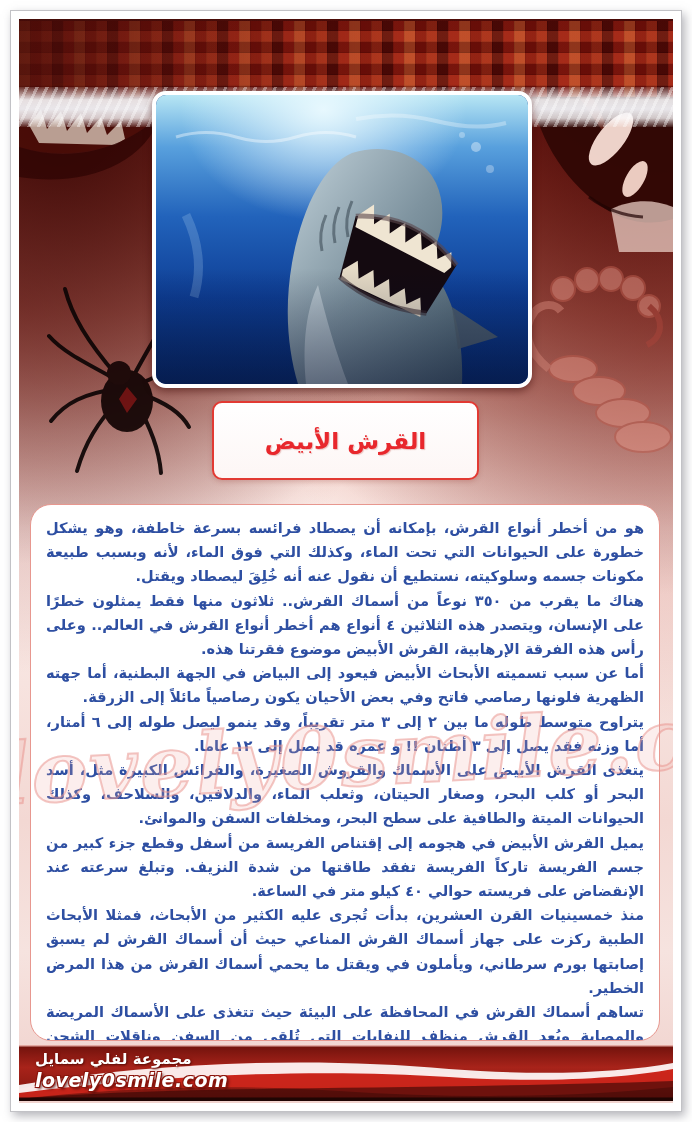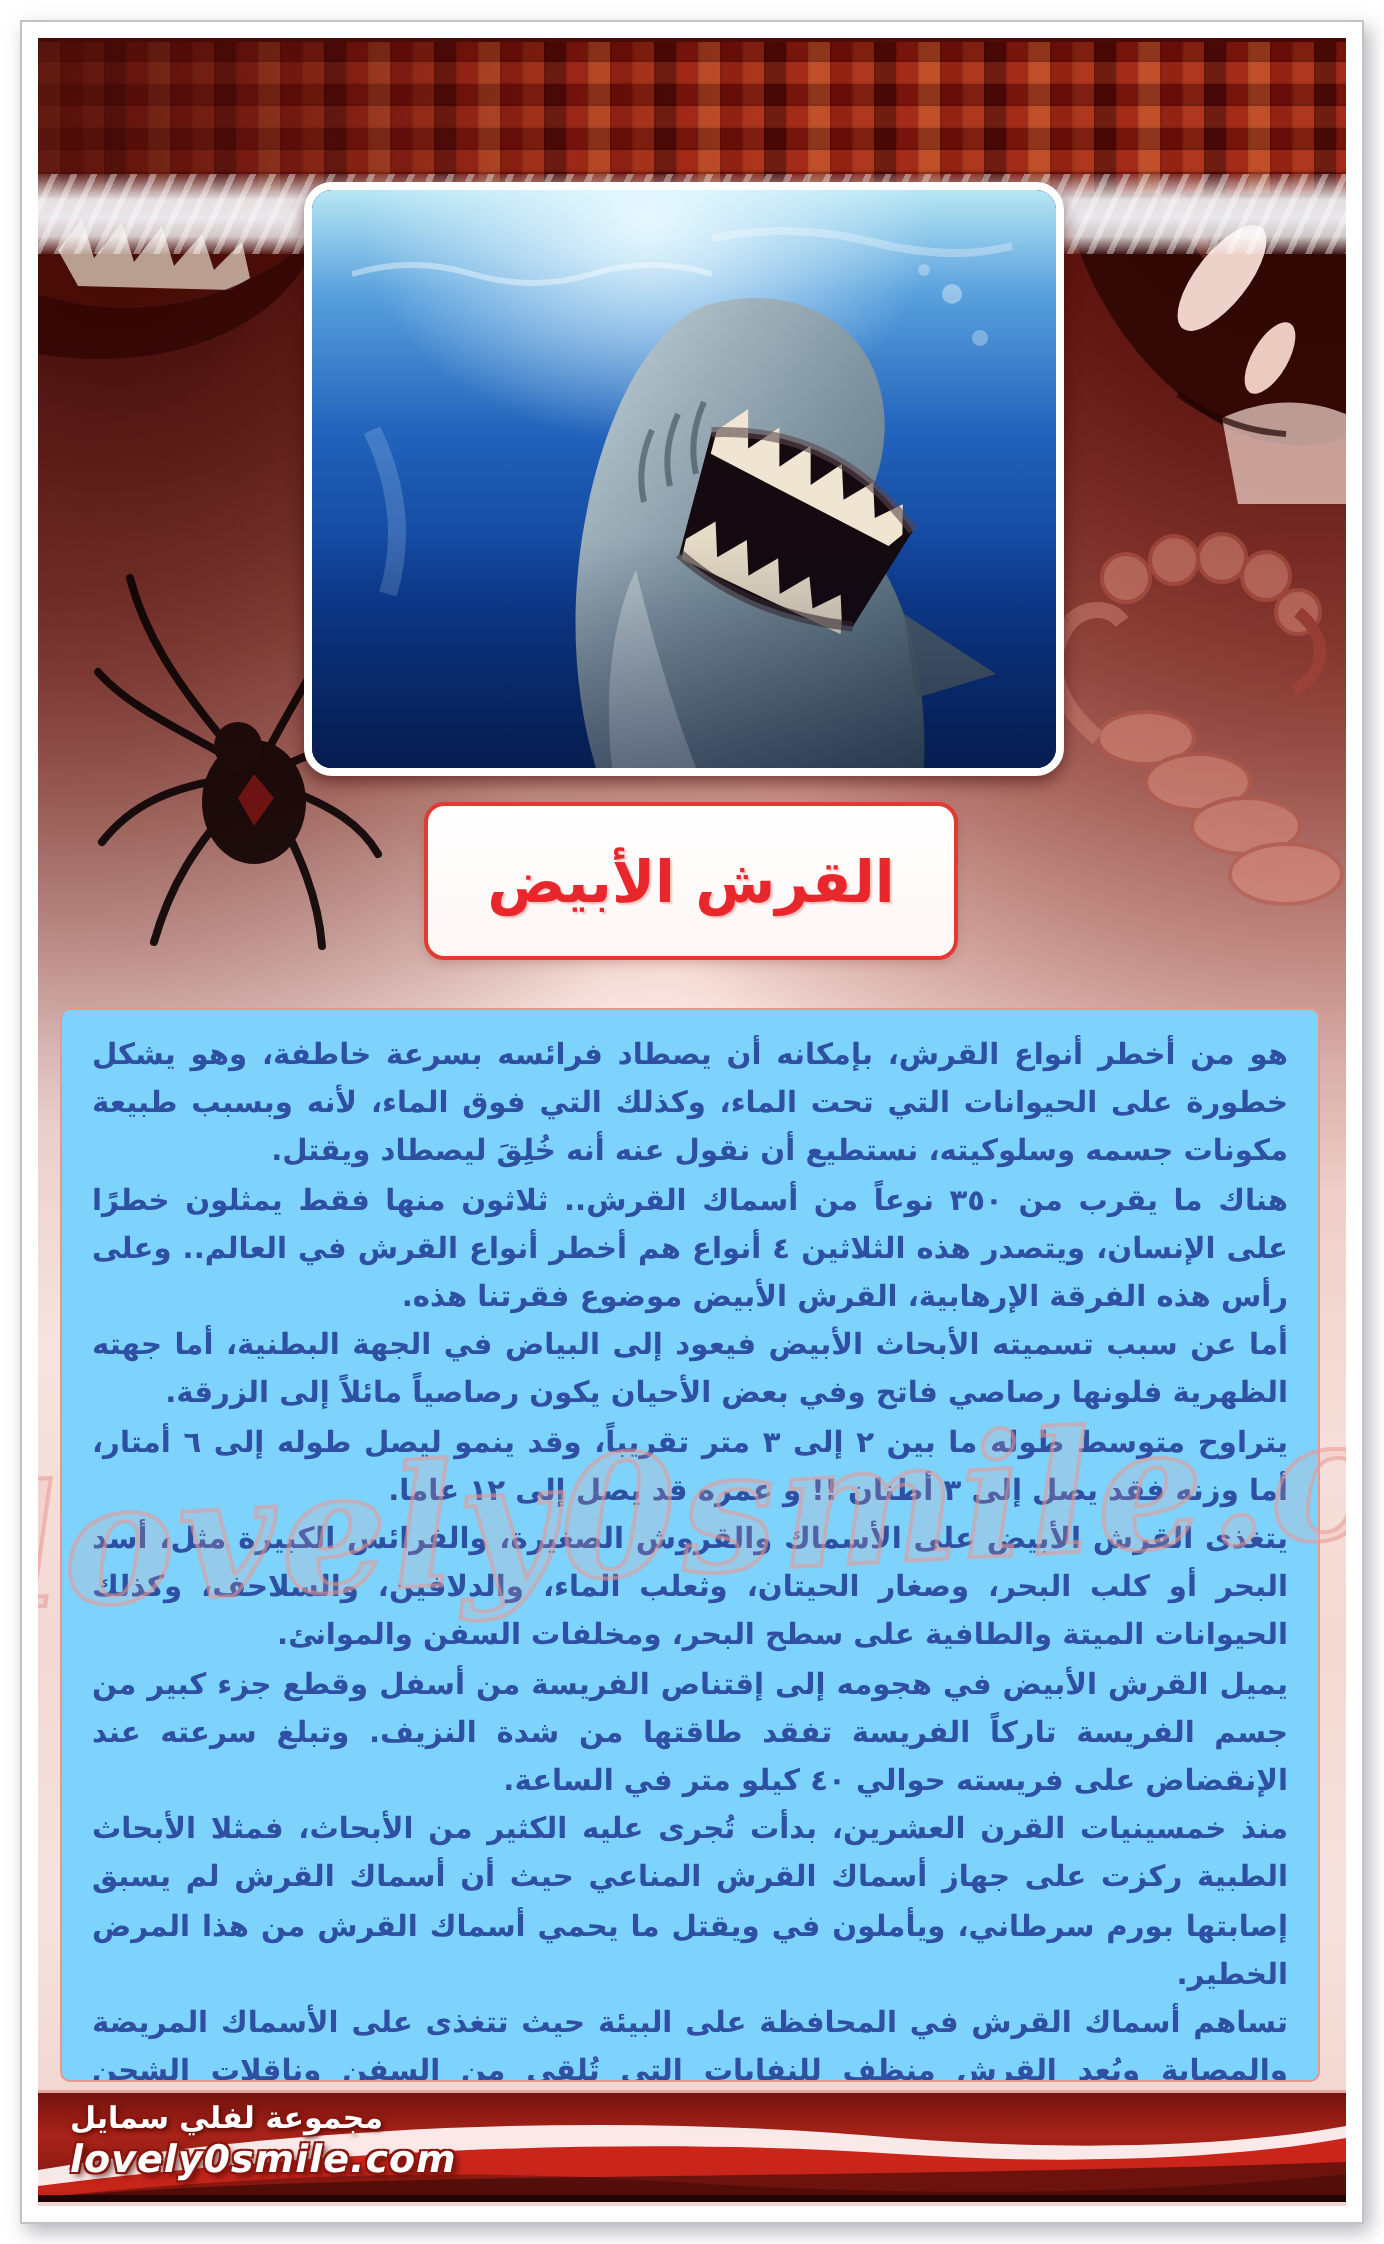--- a/index.html
+++ b/index.html
@@ -63,27 +63,27 @@
   .photo svg{display:block;width:100%;height:100%;}
   
   .title-box{
     position:absolute;left:193px;top:382px;width:267px;height:79px;z-index:3;
     box-sizing:border-box;background:linear-gradient(#ffffff,#fdf6f5);
     border:2px solid #e23a33;border-radius:10px;
     display:flex;align-items:center;justify-content:center;
     box-shadow:0 2px 5px rgba(150,60,50,.25);
   }
   .topic-title{
-    font-size:29px;font-weight:bold;color:#e8272c;direction:rtl;
+    font-size:23px;font-weight:bold;color:#e8272c;direction:rtl;
     text-shadow:1px 1px 1px rgba(180,30,25,.25);
   }
   
   .article-box{
     position:absolute;left:11px;top:485px;width:630px;height:537px;z-index:3;
-    box-sizing:border-box;background:#7dd3fc;border:1px solid #e7978f;border-radius:5px;
+    box-sizing:border-box;background:#ffffff;border:1px solid #e7978f;border-radius:21px;
     padding:11px 15px 8px 15px;overflow:hidden;
   }
   .article-box p{
     margin:0;direction:rtl;text-align:justify;color:#2e4fa2;
     font-size:14.6px;line-height:24.2px;font-weight:bold;
   }
   
   .watermark{
     position:absolute;left:-22px;right:-22px;top:688px;z-index:6;
     text-align:center;white-space:nowrap;pointer-events:none;

